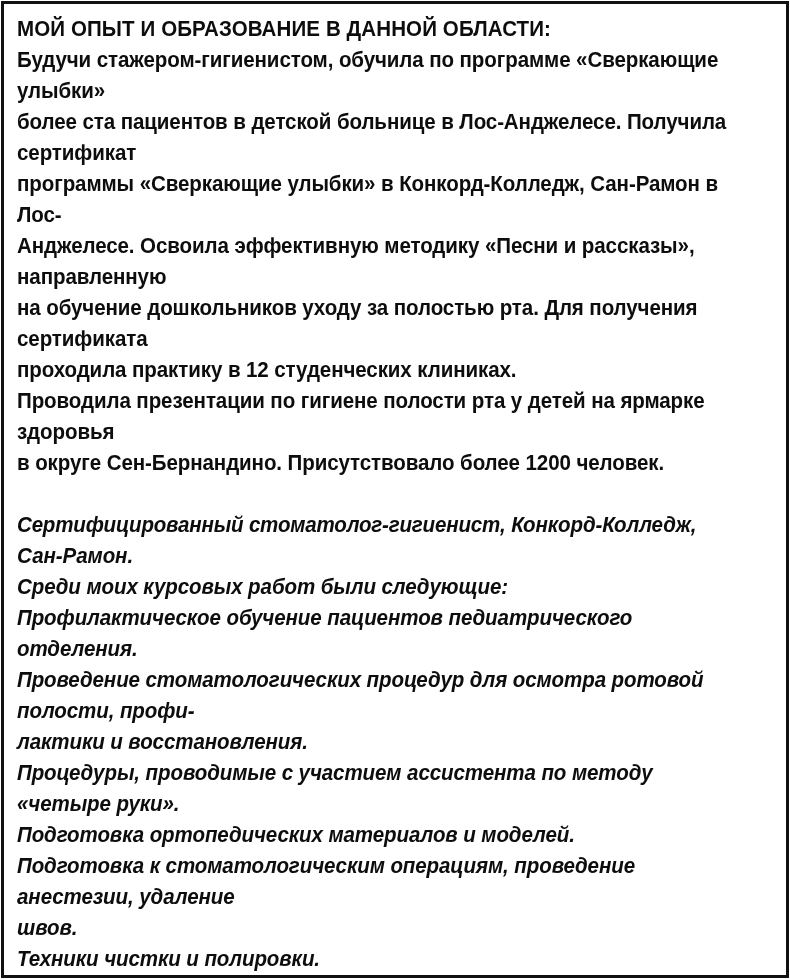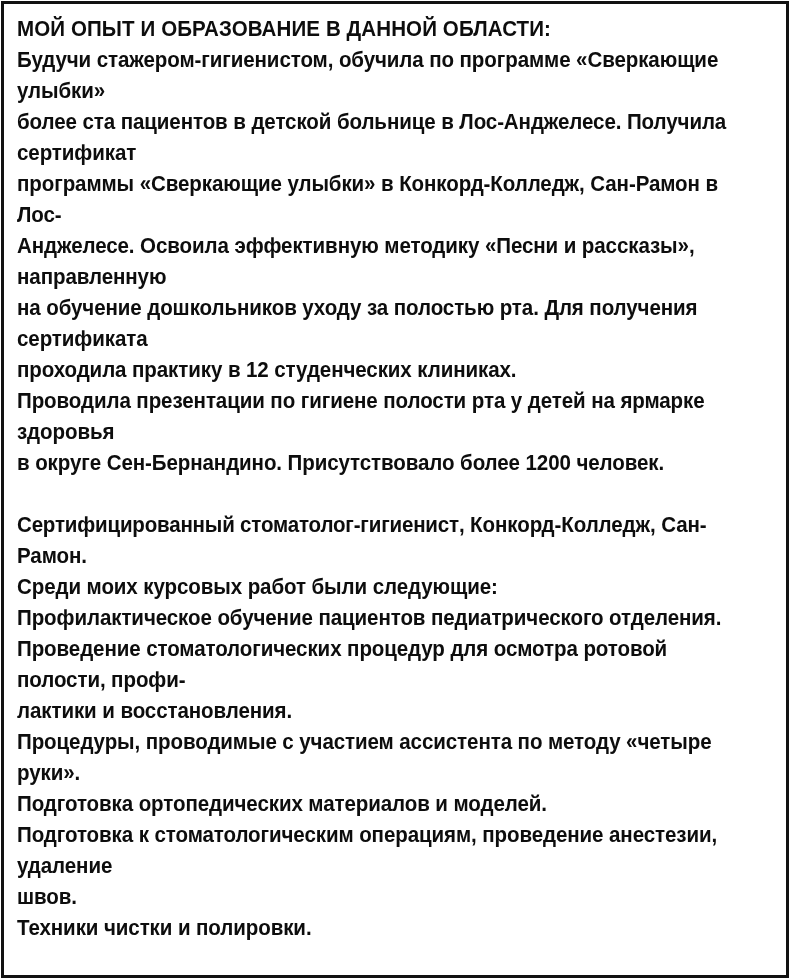--- a/index.html
+++ b/index.html
@@ -37,20 +37,21 @@
     right: 0;
     bottom: 0;
     box-sizing: border-box;
     padding: 14px 22px 10px 17px;
   }
   .block {
     margin: 0;
   }
   .block + .block {
     margin-top: 31px;
+    font-style: italic;
   }
   .line {
     font-size: 21.5px;
     line-height: 31px;
     color: #0d0d0d;
     font-weight: 600;
     letter-spacing: -0.1px;
     white-space: pre-wrap;
     font-stretch: condensed;
     transform: scaleX(0.955);

